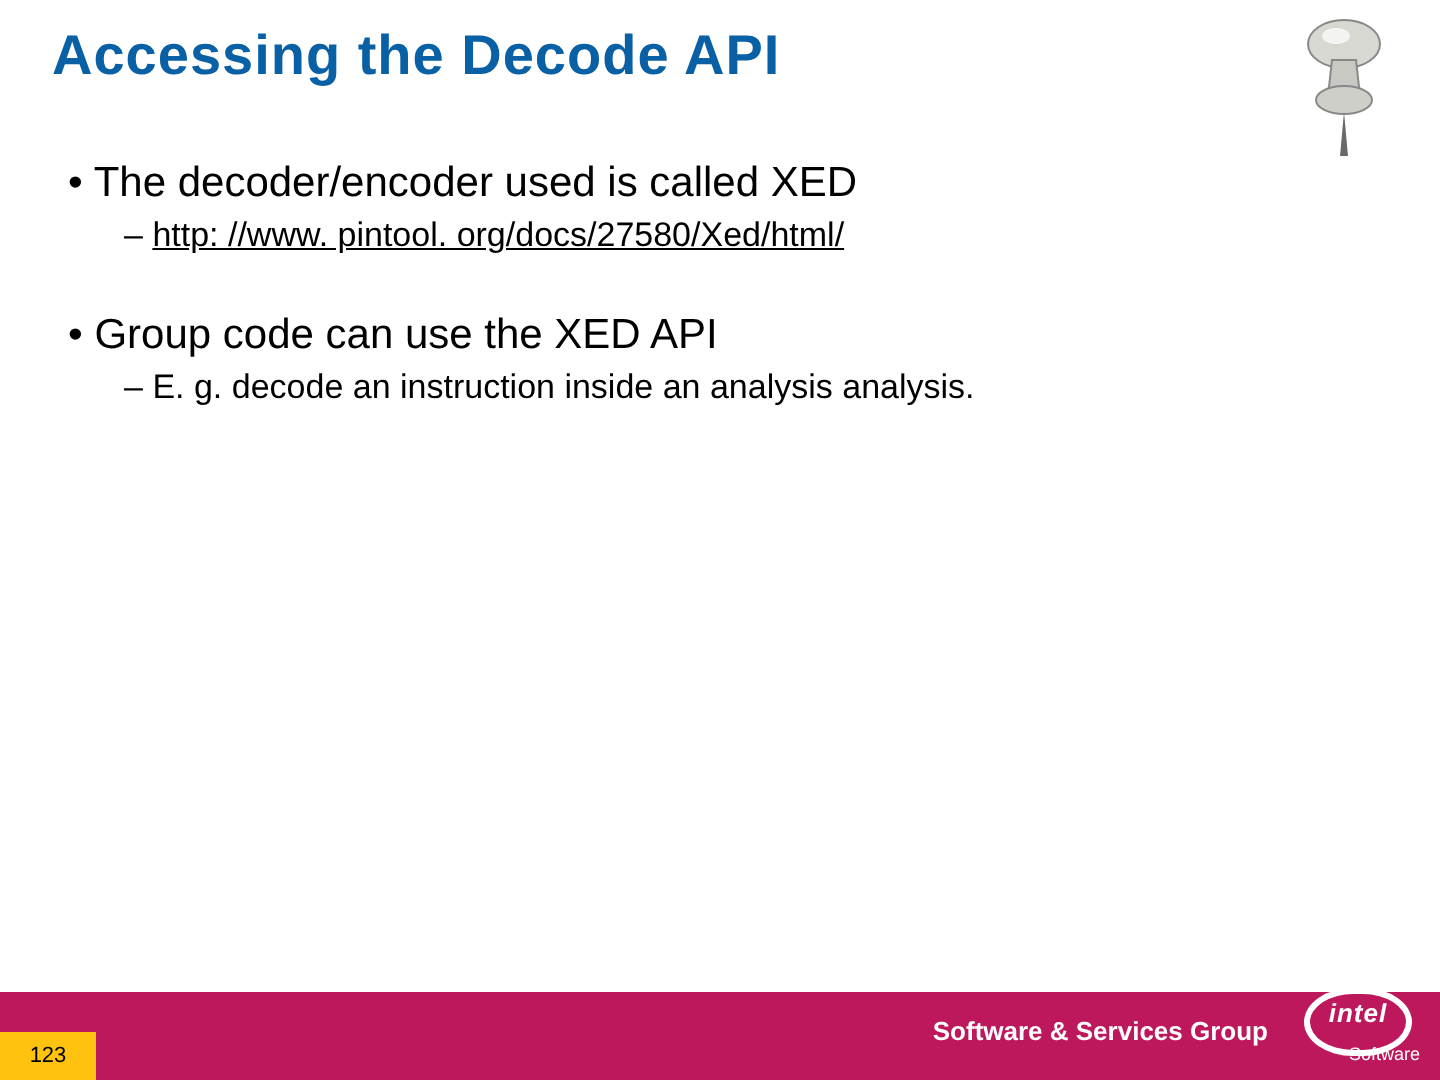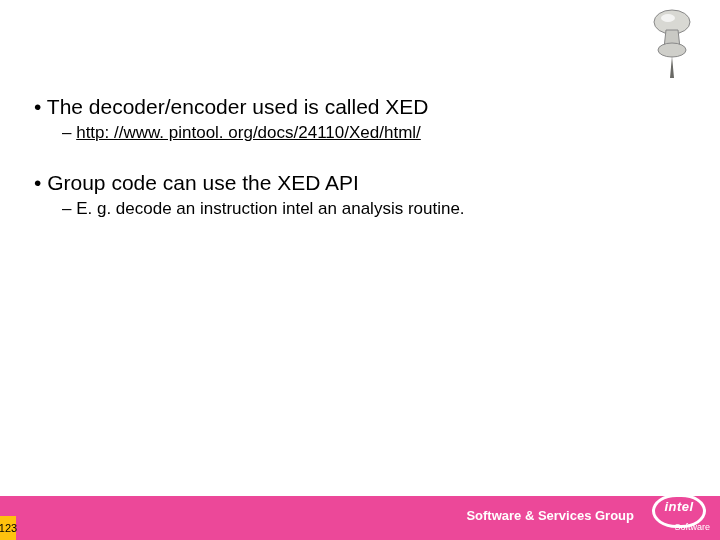--- a/index.html
+++ b/index.html
@@ -1,56 +1,57 @@
 <!DOCTYPE html>
 <html><head>
 <meta charset="utf-8">
 <style>
   * { margin: 0; padding: 0; box-sizing: border-box; }
   html, body { width: 720px; height: 540px; overflow: hidden; font-family: Verdana, Arial, sans-serif; background: #fff; }
   .slide { position: relative; width: 720px; height: 540px; }
   .title { position: absolute; top: 12px; left: 26px; font-size: 28px; font-weight: bold; color: #0960a5; letter-spacing: 0.5px; }
   .content { position: absolute; top: 80px; left: 34px; right: 40px; color: #000; }
-  .b1 { font-size: 21px; margin-bottom: 4px; margin-top: 15px; }
+  .b1 { font-size: 21px; margin-bottom: 4px; }
   .b1::before { content: "• "; }
   .b2 { font-size: 17px; margin-left: 28px; margin-bottom: 28px; }
   .b2::before { content: "– "; }
   .link { text-decoration: underline; color: #000; }
   .pushpin { position: absolute; top: 6px; right: 18px; width: 56px; height: 78px; }
-  .footer { position: absolute; left: 0; right: 0; bottom: 0; height: 44px; background: #ec4899; }
-  .pagenum-box { position: absolute; left: 0; bottom: 0; width: 16px; height: 24px; background: #ffc20e; display: flex; align-items: center; justify-content: center; }
+  .footer { position: absolute; left: 0; right: 0; bottom: 0; height: 44px; background: #be185d; }
+  .pagenum-box { position: absolute; left: 0; bottom: 0; width: 48px; height: 24px; background: #ffc20e; display: flex; align-items: center; justify-content: center; }
   .pagenum { font-size: 11px; color: #000; }
   .sgroup { position: absolute; right: 86px; top: 12px; color: #fff; font-size: 13px; font-weight: bold; }
   .intel-badge { position: absolute; right: 10px; top: -8px; width: 62px; height: 52px; }
   .intel-oval { position:absolute; left:4px; top:6px; width:54px; height:34px; border:3px solid #fff; border-radius:50%/55%; }
   .intel-text { position:absolute; left:0; top:11px; width:62px; text-align:center; color:#fff; font-size:13px; font-weight:bold; font-style:italic; letter-spacing:0.5px; }
   .sw-text { position:absolute; left:0; top:34px; width:62px; text-align:right; color:#fff; font-size:9px; }
 </style>
 </head>
 <body>
 
 <div class="slide">
 
+  <div class="title">Accessing the Decode API</div>
 
   <div class="pushpin">
     <svg viewBox="0 0 56 78">
       <ellipse cx="26" cy="16" rx="18" ry="12" fill="#d8d8d3" stroke="#888" stroke-width="1"></ellipse>
       <ellipse cx="22" cy="12" rx="7" ry="4" fill="#fff" opacity="0.7"></ellipse>
       <path d="M20 24 L18 42 L34 42 L32 24 Z" fill="#c9c9c4" stroke="#888" stroke-width="1"></path>
       <ellipse cx="26" cy="44" rx="14" ry="7" fill="#cfcfca" stroke="#888" stroke-width="1"></ellipse>
       <path d="M26 50 L24 72 L28 72 Z" fill="#6a6a66"></path>
     </svg>
   </div>
 
   <div class="content">
     <div class="b1">The decoder/encoder used is called XED</div>
-    <div class="b2"><span class="link">http: //www. pintool. org/docs/24110/Xed/html/</span></div>
+    <div class="b2"><span class="link">http: //www. pintool. org/docs/27580/Xed/html/</span></div>
 
     <div class="b1">Group code can use the XED API</div>
-    <div class="b2">E. g. decode an instruction intel an analysis routine.</div>
+    <div class="b2">E. g. decode an instruction inside an analysis analysis.</div>
   </div>
 
   <div class="footer">
     <div class="sgroup">Software &amp; Services Group</div>
     <div class="intel-badge">
       <div class="intel-oval"></div>
       <div class="intel-text">intel</div>
       <div class="sw-text">Software</div>
     </div>
     <div class="pagenum-box">

